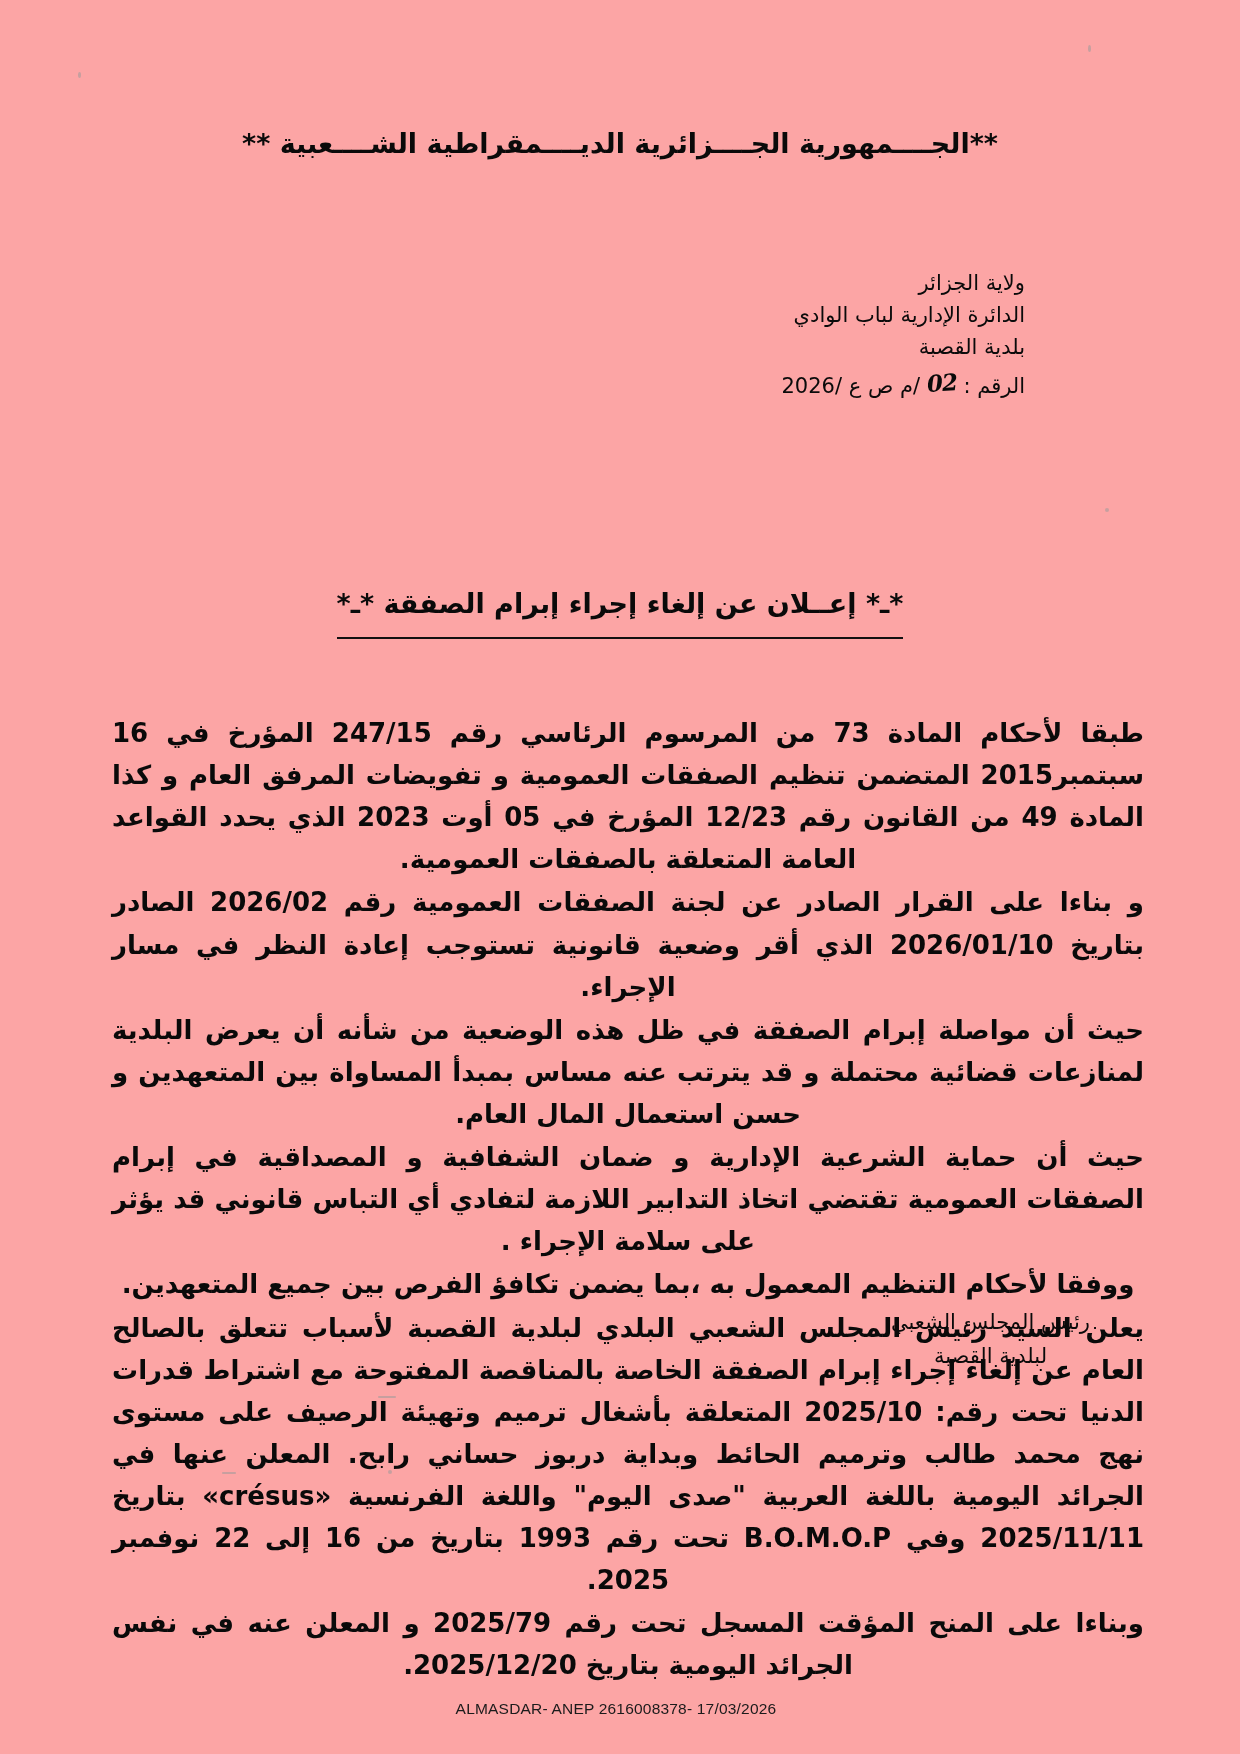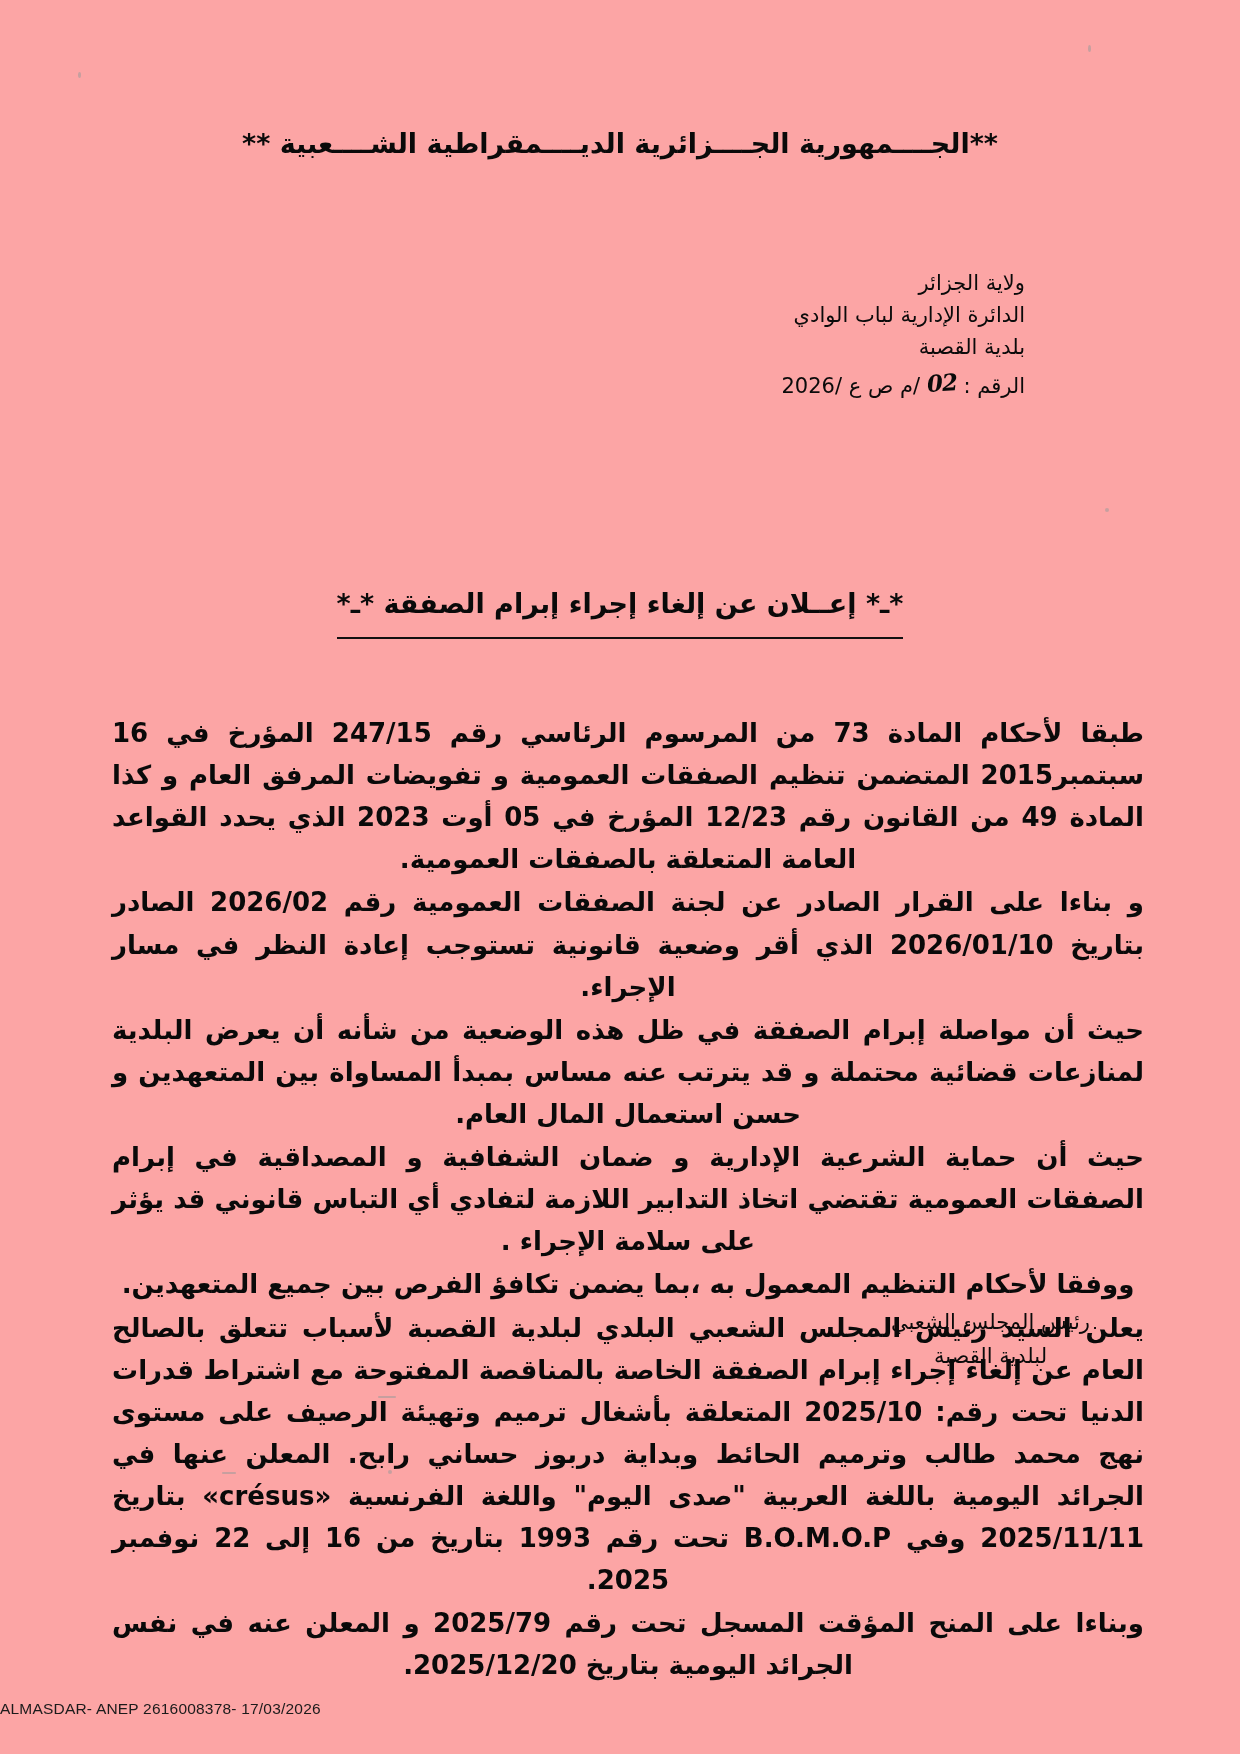--- a/index.html
+++ b/index.html
@@ -122,20 +122,21 @@
     margin-top: 44px;
   }
   .signature .line { white-space: nowrap; }
 
   
   .footer {
     position: absolute;
     bottom: 36px;
     left: 0;
     right: 8px;
+    text-align: center;
     direction: ltr;
     font-size: 15.5px;
     font-family: "Liberation Sans", sans-serif;
     color: #1b1b1b;
     letter-spacing: .2px;
   }
 </style>
 </head>
 <body>
 

